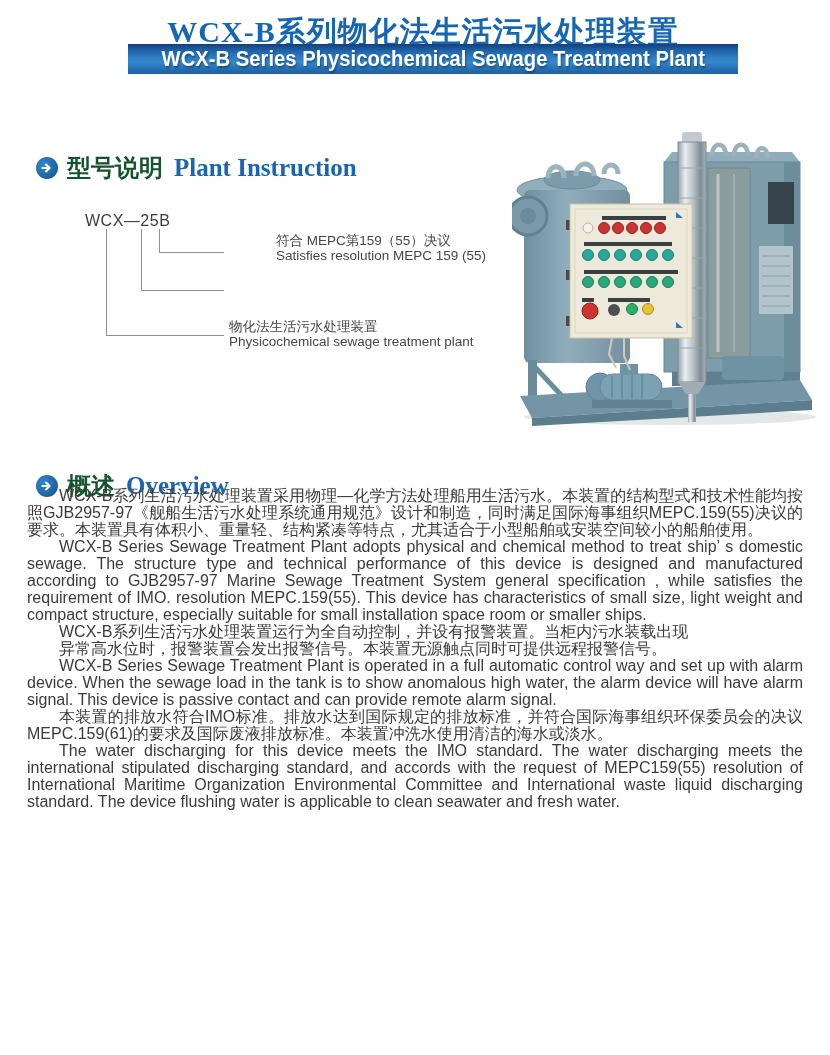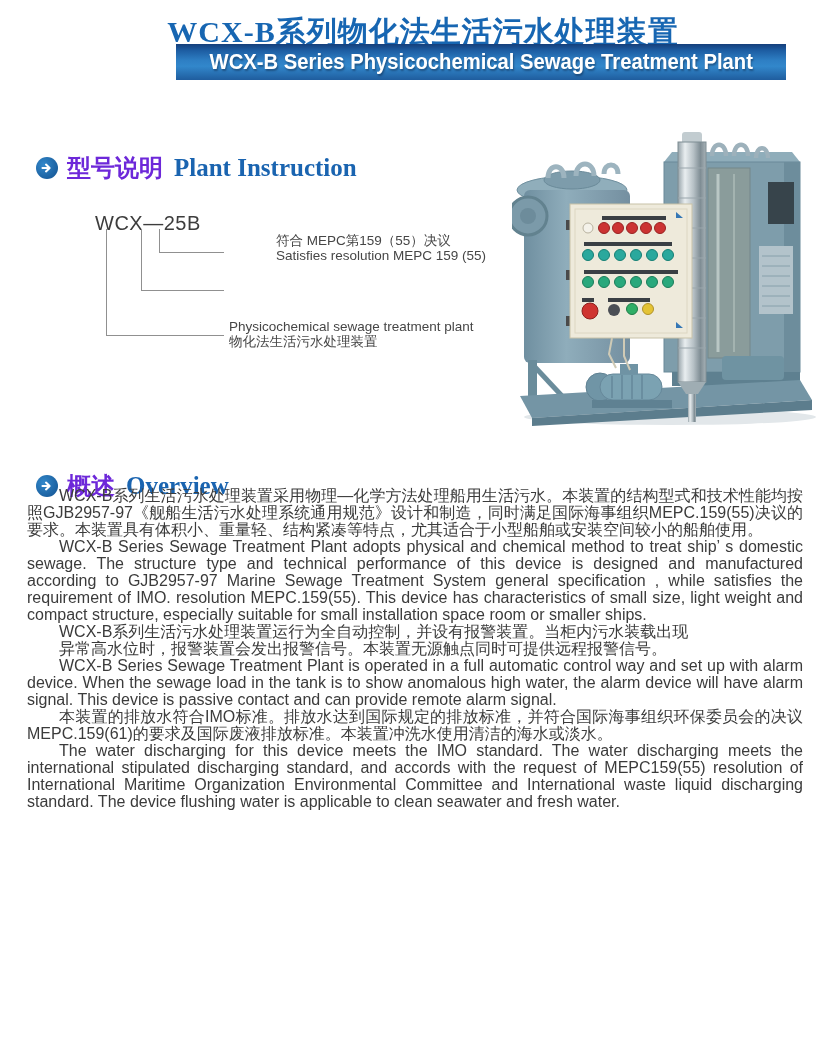--- a/index.html
+++ b/index.html
@@ -3,40 +3,40 @@
 <meta charset="utf-8">
 <style>
   html,body{margin:0;padding:0;background:#ffffff;}
   .page{position:relative;width:830px;height:1055px;background:#ffffff;overflow:hidden;
         font-family:"Liberation Sans","DejaVu Sans",sans-serif;color:#3b3b3b;}
 
   
   .title{position:absolute;top:4px;left:0;width:100%;margin:8px;text-align:center;
          font-family:"Liberation Serif","DejaVu Serif",serif;font-weight:bold;
          font-size:30px;color:#1766b2;letter-spacing:1px;}
-  .banner{position:absolute;top:44px;left:128px;width:610px;height:36px;
+  .banner{position:absolute;top:44px;left:128px;width:610px;height:30px;
           background:linear-gradient(180deg,#153f7b 0%,#1d5da2 18%,#2e7fc4 46%,#3287cb 62%,#1f5d9e 100%);
-          display:flex;align-items:center;justify-content:center;margin-left:48px;}
+          display:flex;align-items:center;justify-content:center;}
   .banner span{font-weight:bold;font-size:22px;line-height:1;color:#ffffff;white-space:nowrap;
                transform:scaleX(.92);text-shadow:1px 2px 2px rgba(10,30,60,.45);}
 
   
   .sec{position:absolute;display:flex;align-items:center;gap:9px;}
   .sec1{top:152px;left:36px;}
   .sec2{top:470px;left:36px;}
   .bullet{width:22px;height:22px;border-radius:50%;flex:0 0 22px;
           background:radial-gradient(circle at 35% 35%,#3388ca,#11508f);
           display:flex;align-items:center;justify-content:center;}
-  .h-zh{font-weight:bold;font-size:24px;color:#6d28d9;}
+  .h-zh{font-weight:bold;font-size:24px;color:#14532d;}
   .h-en{font-family:"Liberation Serif","DejaVu Serif",serif;font-weight:bold;
         font-size:25px;color:#1a64b0;margin-left:2px;}
 
   
   .diagram{position:absolute;top:212px;left:85px;width:430px;height:155px;color:#414141;}
-  .model{position:absolute;top:0;left:10px;font-size:20px;letter-spacing:.5px;color:#3d3d3d;}
+  .model{position:absolute;top:0;left:0;font-size:16px;letter-spacing:.5px;color:#3d3d3d;}
   .conn{position:absolute;border-left:1px solid #909090;border-bottom:1px solid #909090;}
   .c1{left:74px;top:17px;width:64px;height:23px;}
   .c2{left:56px;top:17px;width:82px;height:61px;}
   .c3{left:21px;top:17px;width:117px;height:106px;}
   .dlabel{position:absolute;left:144px;font-size:13.5px;line-height:15px;color:#464646;}
   .dl1{top:21px;margin-left:47px;}.dl2{top:62px;}.dl3{top:107px;}
 
   
   .photo{position:absolute;top:128px;left:512px;}
 
@@ -70,22 +70,22 @@
   <div class="diagram">
     <div class="model">WCX—25B</div>
     <div class="conn c1"></div>
     <div class="conn c2"></div>
     <div class="conn c3"></div>
     <div class="dlabel dl1">
       <div>符合 MEPC第159（55）决议</div>
       <div>Satisfies resolution MEPC 159 (55)</div>
     </div>
     <div class="dlabel dl3">
+      <div>物化法生活污水处理装置</div>
       <div>Physicochemical sewage treatment plant</div>
-      <div>物化法生活污水处理装置</div>
     </div>
   </div>
 
   <svg class="photo" width="306" height="298" viewBox="0 0 306 298">
     <defs>
       <linearGradient id="steel" x1="0" y1="0" x2="1" y2="0">
         <stop offset="0" stop-color="#96a3a9"></stop>
           <stop offset=".25" stop-color="#e9eef0"></stop>
         <stop offset=".55" stop-color="#b7c1c6"></stop>
           <stop offset=".8" stop-color="#7f8d94"></stop>

